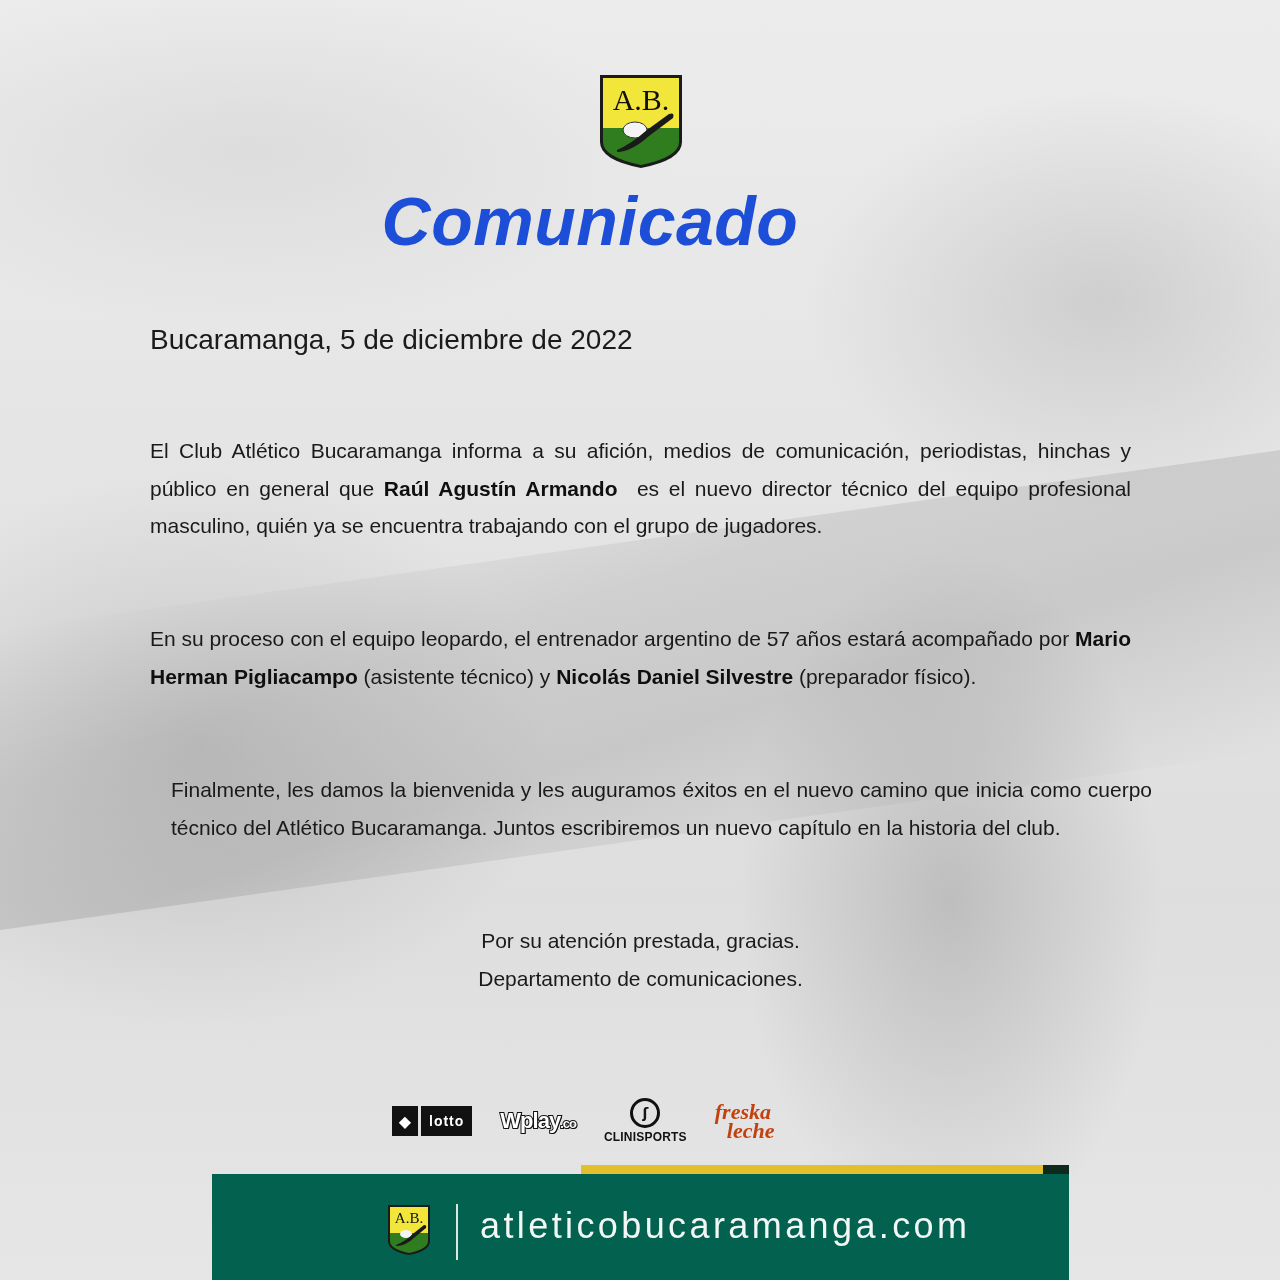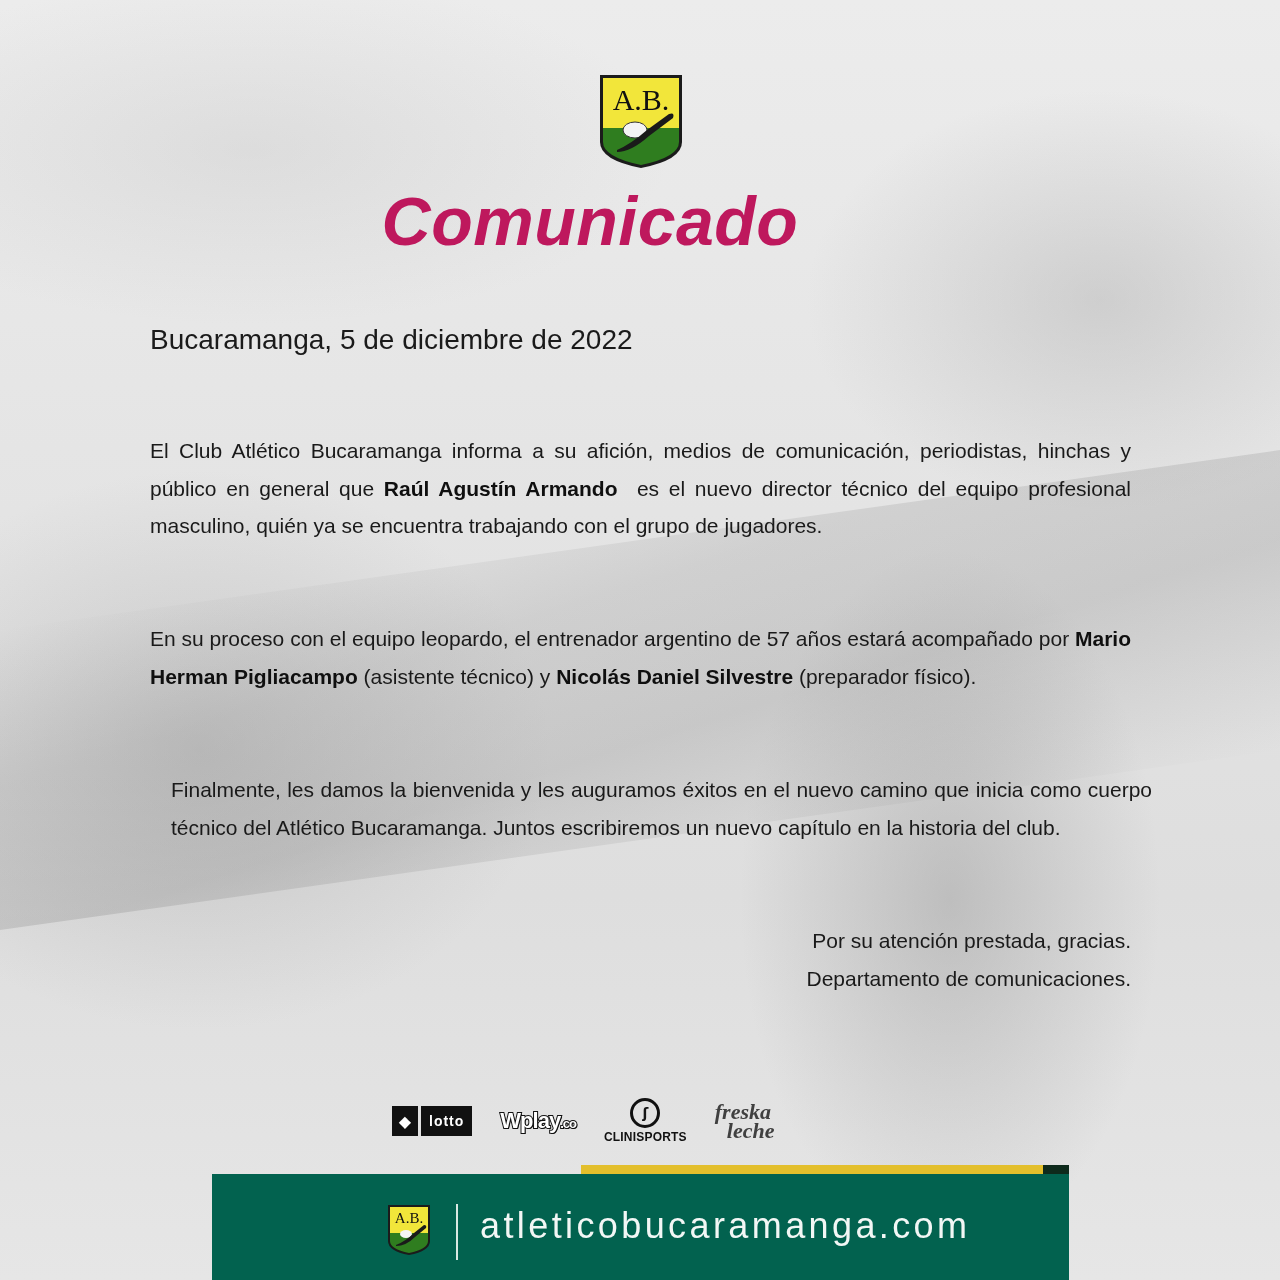--- a/index.html
+++ b/index.html
@@ -19,56 +19,56 @@
       background: linear-gradient(170deg, transparent 0%, rgba(120,120,120,0.18) 30%, rgba(100,100,100,0.2) 60%, transparent 100%);
       transform: skewY(-8deg);
       pointer-events: none;
     }
     .crest {
       position: absolute; left: 597px; top: 72px; width: 88px; height: 98px;
     }
     .title {
       position: absolute; left: 0; top: 182px; width: 1180px; text-align: center;
       font-family: "Liberation Sans", sans-serif; font-weight: 700; font-style: italic;
-      font-size: 68px; letter-spacing: 0.5px; color: #be185d;
+      font-size: 68px; letter-spacing: 0.5px; color: #1d4ed8;
     }
     .date {
       position: absolute; left: 150px; top: 324px;
       font-family: "Liberation Sans", sans-serif; font-size: 28px; color: #1a1a1a;
     }
     .para {
       position: absolute; left: 150px; width: 981px;
       font-family: "Liberation Sans", sans-serif; font-size: 21px; line-height: 37.5px;
       text-align: justify; color: #1a1a1a;
     }
     .para b { font-weight: 700; color: #0f0f0f; }
     .p1 { top: 432px; }
     .p2 { top: 620px; }
     .p3 { top: 771px; margin-left: 21px; }
-    .p4 { top: 922px; text-align: right; }
+    .p4 { top: 922px; text-align: center; }
     .sponsors {
       position: absolute; left: 392px; top: 1093px; width: 500px; height: 56px;
       display: flex; align-items: center; gap: 28px;
     }
     .lotto {
       display: flex; align-items: center; height: 30px;
       background: #111; color: #fff;
     }
     .lotto .mark { width: 26px; height: 30px; display: flex; align-items: center; justify-content: center; font-size: 16px; border-right: 3px solid #e0e0e0; }
     .lotto .word { padding: 0 8px; font-family: "Liberation Sans", sans-serif; font-weight: 700; font-size: 14px; letter-spacing: 1px; }
     .wplay {
       font-family: "Liberation Sans", sans-serif; font-weight: 700; font-size: 22px; color: #fff;
       -webkit-text-stroke: 2px #111; paint-order: stroke fill; letter-spacing: -1px;
       text-shadow: 1px 1px 0 #111;
     }
     .wplay small { font-size: 13px; }
     .clini { display: flex; flex-direction: column; align-items: center; }
     .clini .logo { width: 30px; height: 30px; border: 3px solid #111; border-radius: 50%; box-sizing: border-box; font-size: 14px; font-weight: 700; display:flex; align-items:center; justify-content:center; }
     .clini .txt { font-family: "Liberation Sans", sans-serif; font-weight: 700; font-size: 12px; letter-spacing: 0.2px; margin-top: 2px; color: #111; }
-    .freska { font-family: "Liberation Serif", serif; font-style: italic; font-weight: 700; font-size: 22px; line-height: 19px; color: #404040; }
+    .freska { font-family: "Liberation Serif", serif; font-style: italic; font-weight: 700; font-size: 22px; line-height: 19px; color: #c2410c; }
     .freska div:nth-child(2) { padding-left: 12px; }
     .gold-bar {
       position: absolute; left: 581px; top: 1165px; width: 462px; height: 10px; background: #e3bf2c;
     }
     .dark-tab {
       position: absolute; left: 1043px; top: 1165px; width: 26px; height: 10px; background: #0e2a1c;
     }
     .footer {
       position: absolute; left: 212px; top: 1174px; width: 857px; height: 106px;
       background: #02624f;

